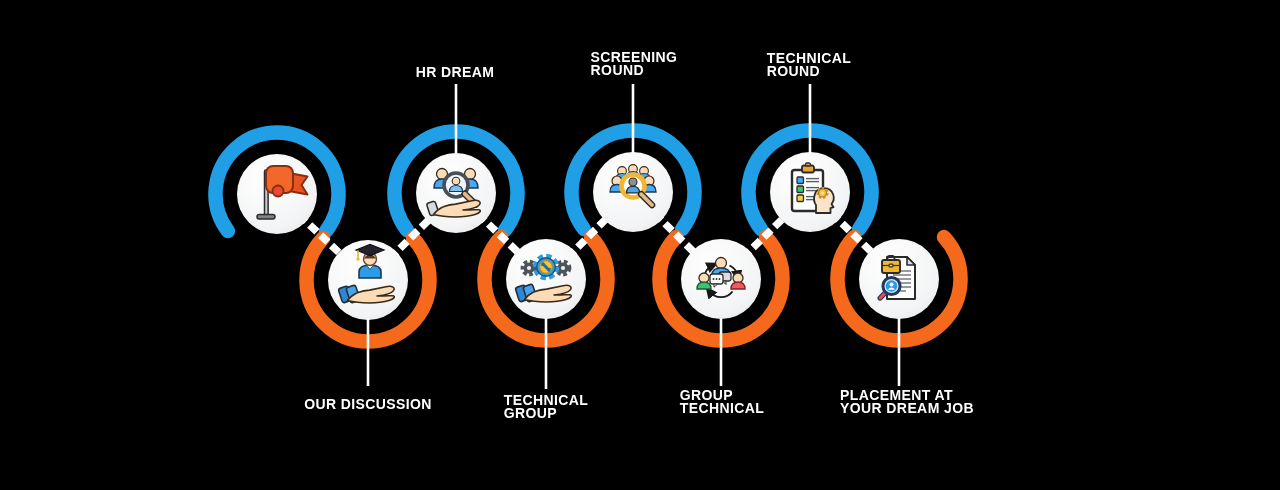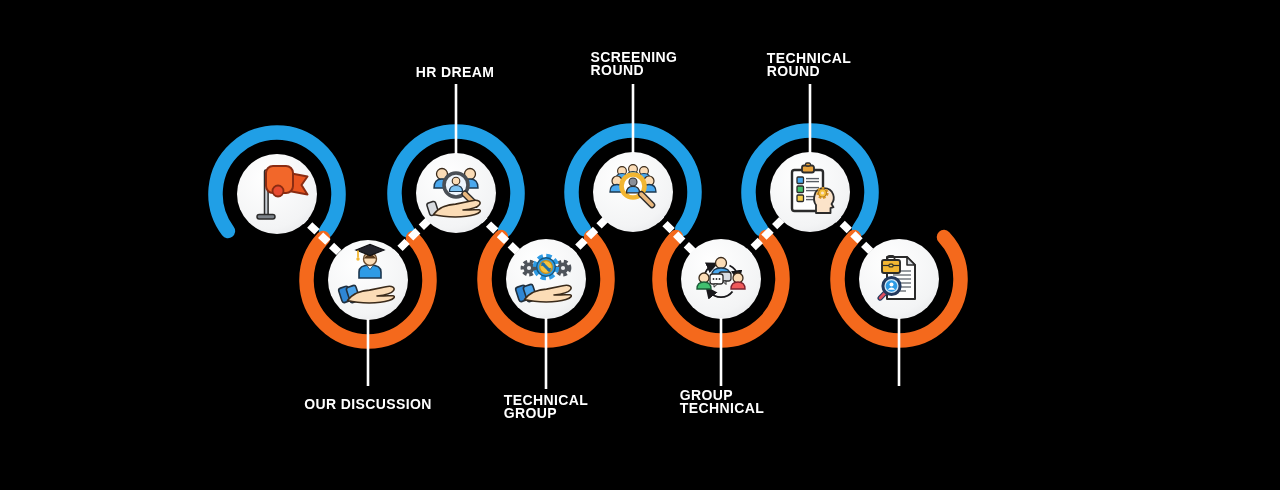--- a/index.html
+++ b/index.html
@@ -222,14 +222,16 @@
   <div class="lbl" style="left:455px;top:72px">HR DREAM</div>
   <div class="lbl" style="left:634px;top:64px">SCREENING
 ROUND</div>
   <div class="lbl" style="left:809px;top:65px">TECHNICAL
 ROUND</div>
   <div class="lbl" style="left:368px;top:404px">OUR DISCUSSION</div>
   <div class="lbl" style="left:546px;top:407px">TECHNICAL
 GROUP</div>
   <div class="lbl" style="left:722px;top:402px">GROUP
 TECHNICAL</div>
+  <div class="lbl" style="left:907px;top:402px">PLACEMENT AT
+YOUR DREAM JOB</div>
 
 </div>
 
 </body></html>

